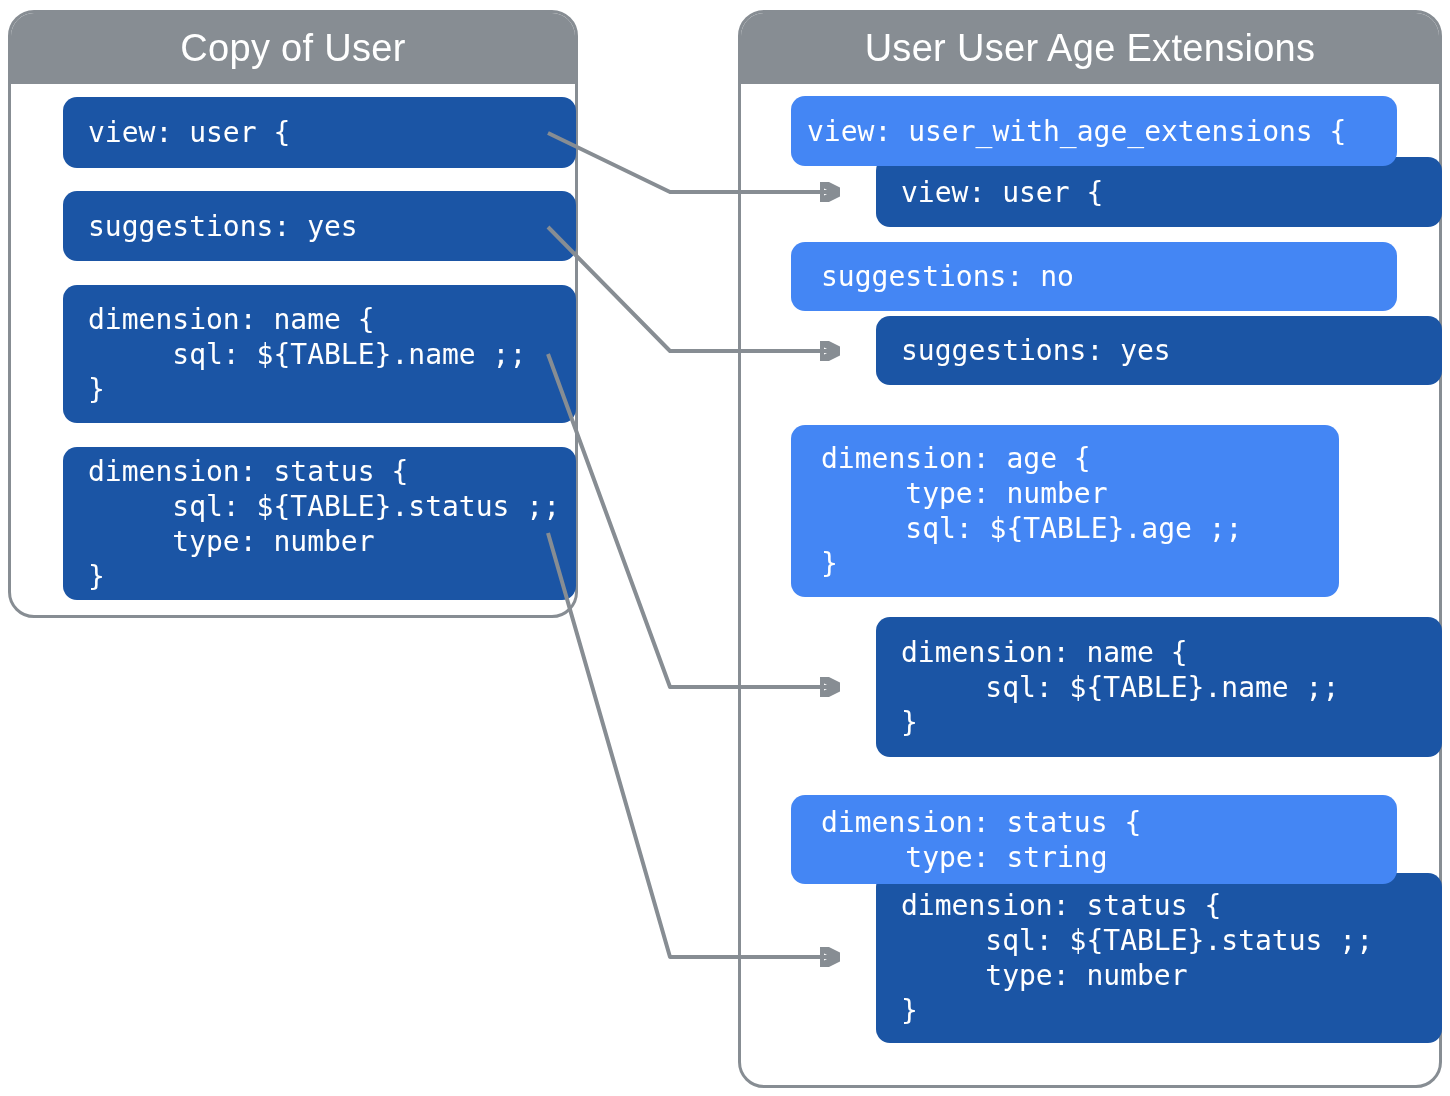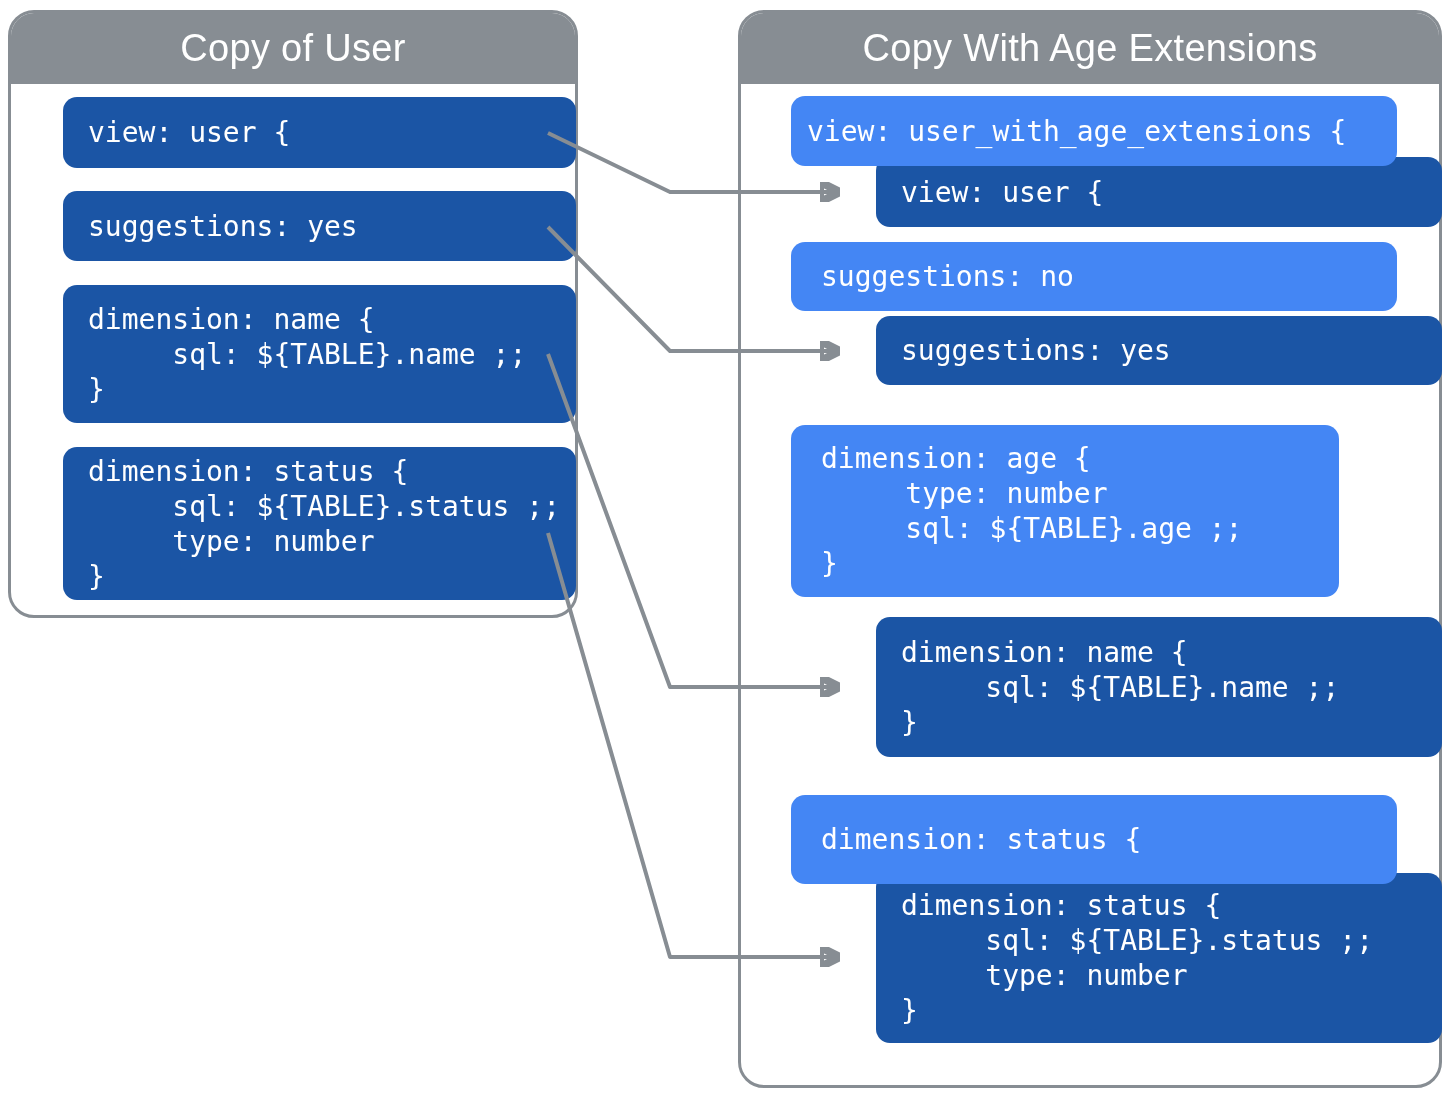--- a/index.html
+++ b/index.html
@@ -38,21 +38,21 @@
 <div class="canvas">
 
   <div class="panel" style="left:8px; top:10px; width:570px; height:608px;">
     <div class="panel-header">
       <span>Copy of User</span>
     </div>
   </div>
 
   <div class="panel" style="left:738px; top:10px; width:704px; height:1078px;">
     <div class="panel-header">
-      <span>Copy With Age Extensions</span>
+      <span>User User Age Extensions</span>
     </div>
   </div>
 
   <div class="code-block dark" style="left:35px; top:97px; width:513px; height:71px;">
     <div class="code-line">view: user {</div>
   </div>
 
   <div class="code-block dark" style="left:35px; top:191px; width:513px; height:70px;">
     <div class="code-line">suggestions: yes</div>
   </div>
@@ -101,20 +101,21 @@
 
   <div class="code-block dark" style="left:848px; top:873px; width:566px; height:170px;">
     <div class="code-line">dimension: status {</div>
     <div class="code-line">     sql: ${TABLE}.status ;;</div>
     <div class="code-line">     type: number</div>
     <div class="code-line">}</div>
   </div>
 
   <div class="code-block light" style="left:763px; top:795px; width:606px; height:89px;">
     <div class="code-line">dimension: status {</div>
+    <div class="code-line">     type: string</div>
   </div>
 
   <svg class="arrows" width="1450" height="1096" viewBox="0 0 1450 1096">
     <defs>
       <marker id="arrowhead" viewBox="0 0 10 10" refX="8" refY="5" markerWidth="5" markerHeight="5" orient="auto">
         <path d="M0,0 L10,5 L0,10 z" fill="#878d93" stroke="none"></path>
       </marker>
     </defs>
     <path d="M548,133 L670,192 L836,192" marker-end="url(#arrowhead)"></path>
     <path d="M548,227 L670,351 L836,351" marker-end="url(#arrowhead)"></path>

